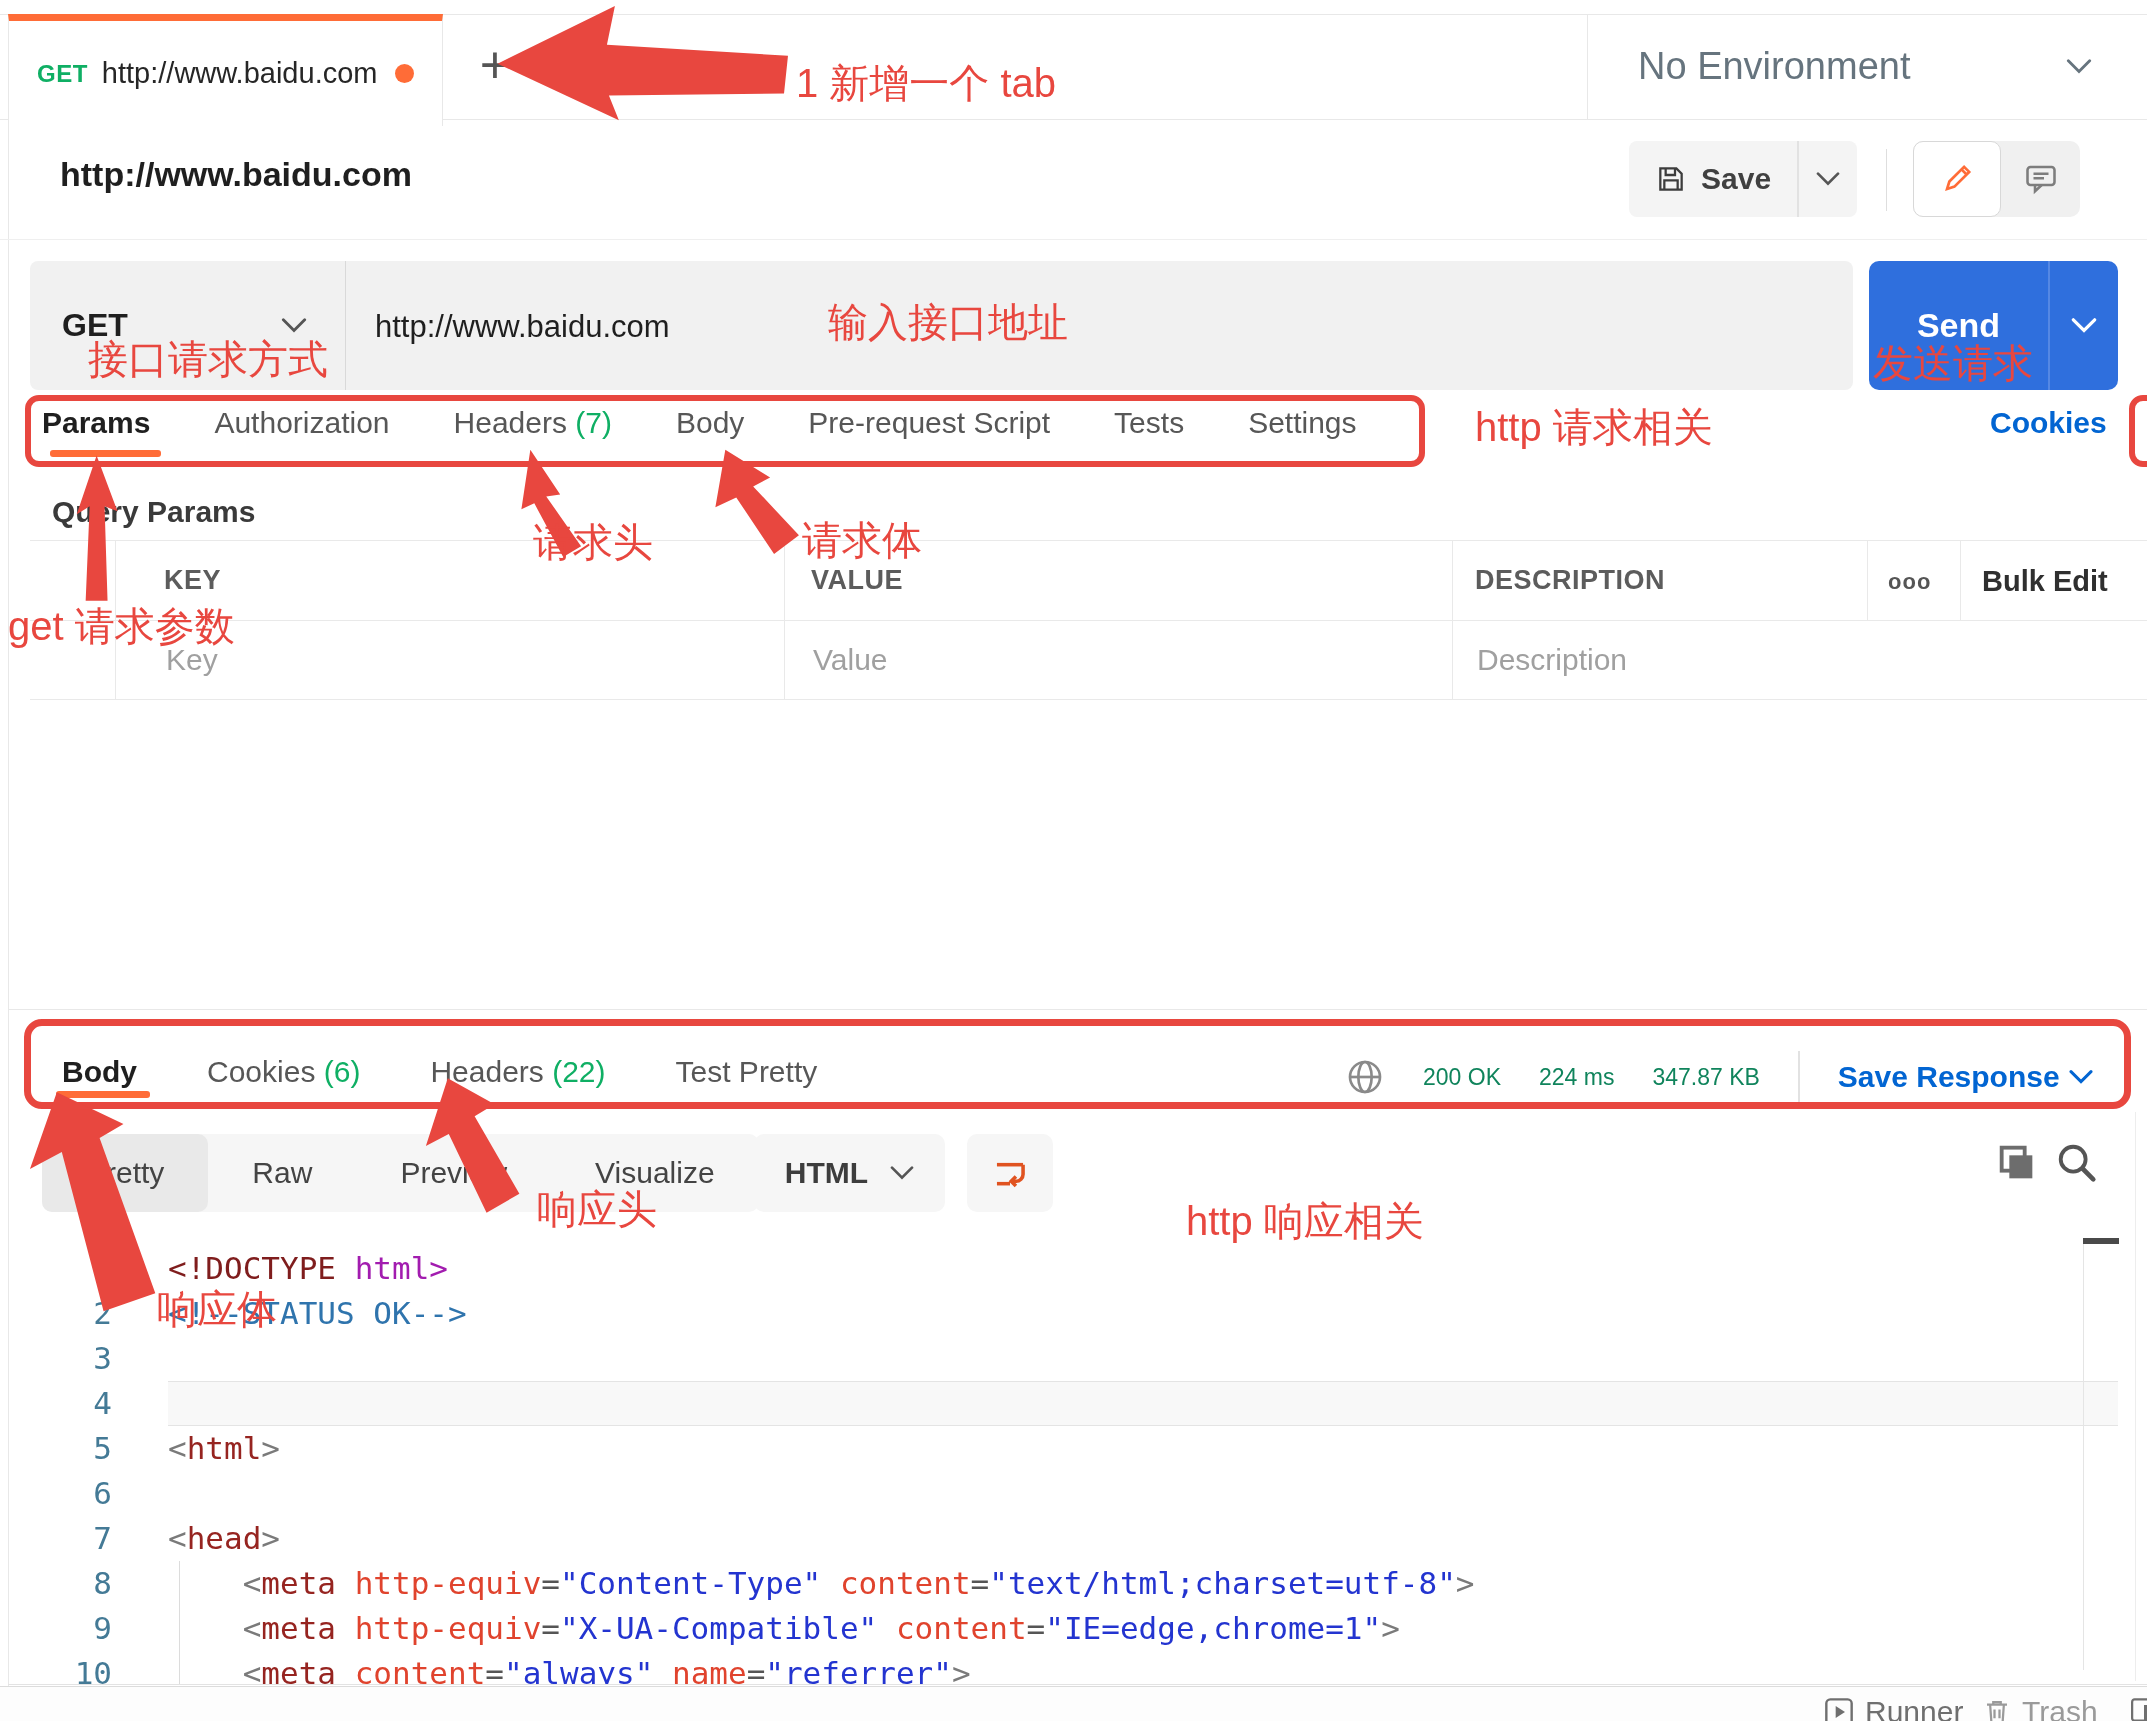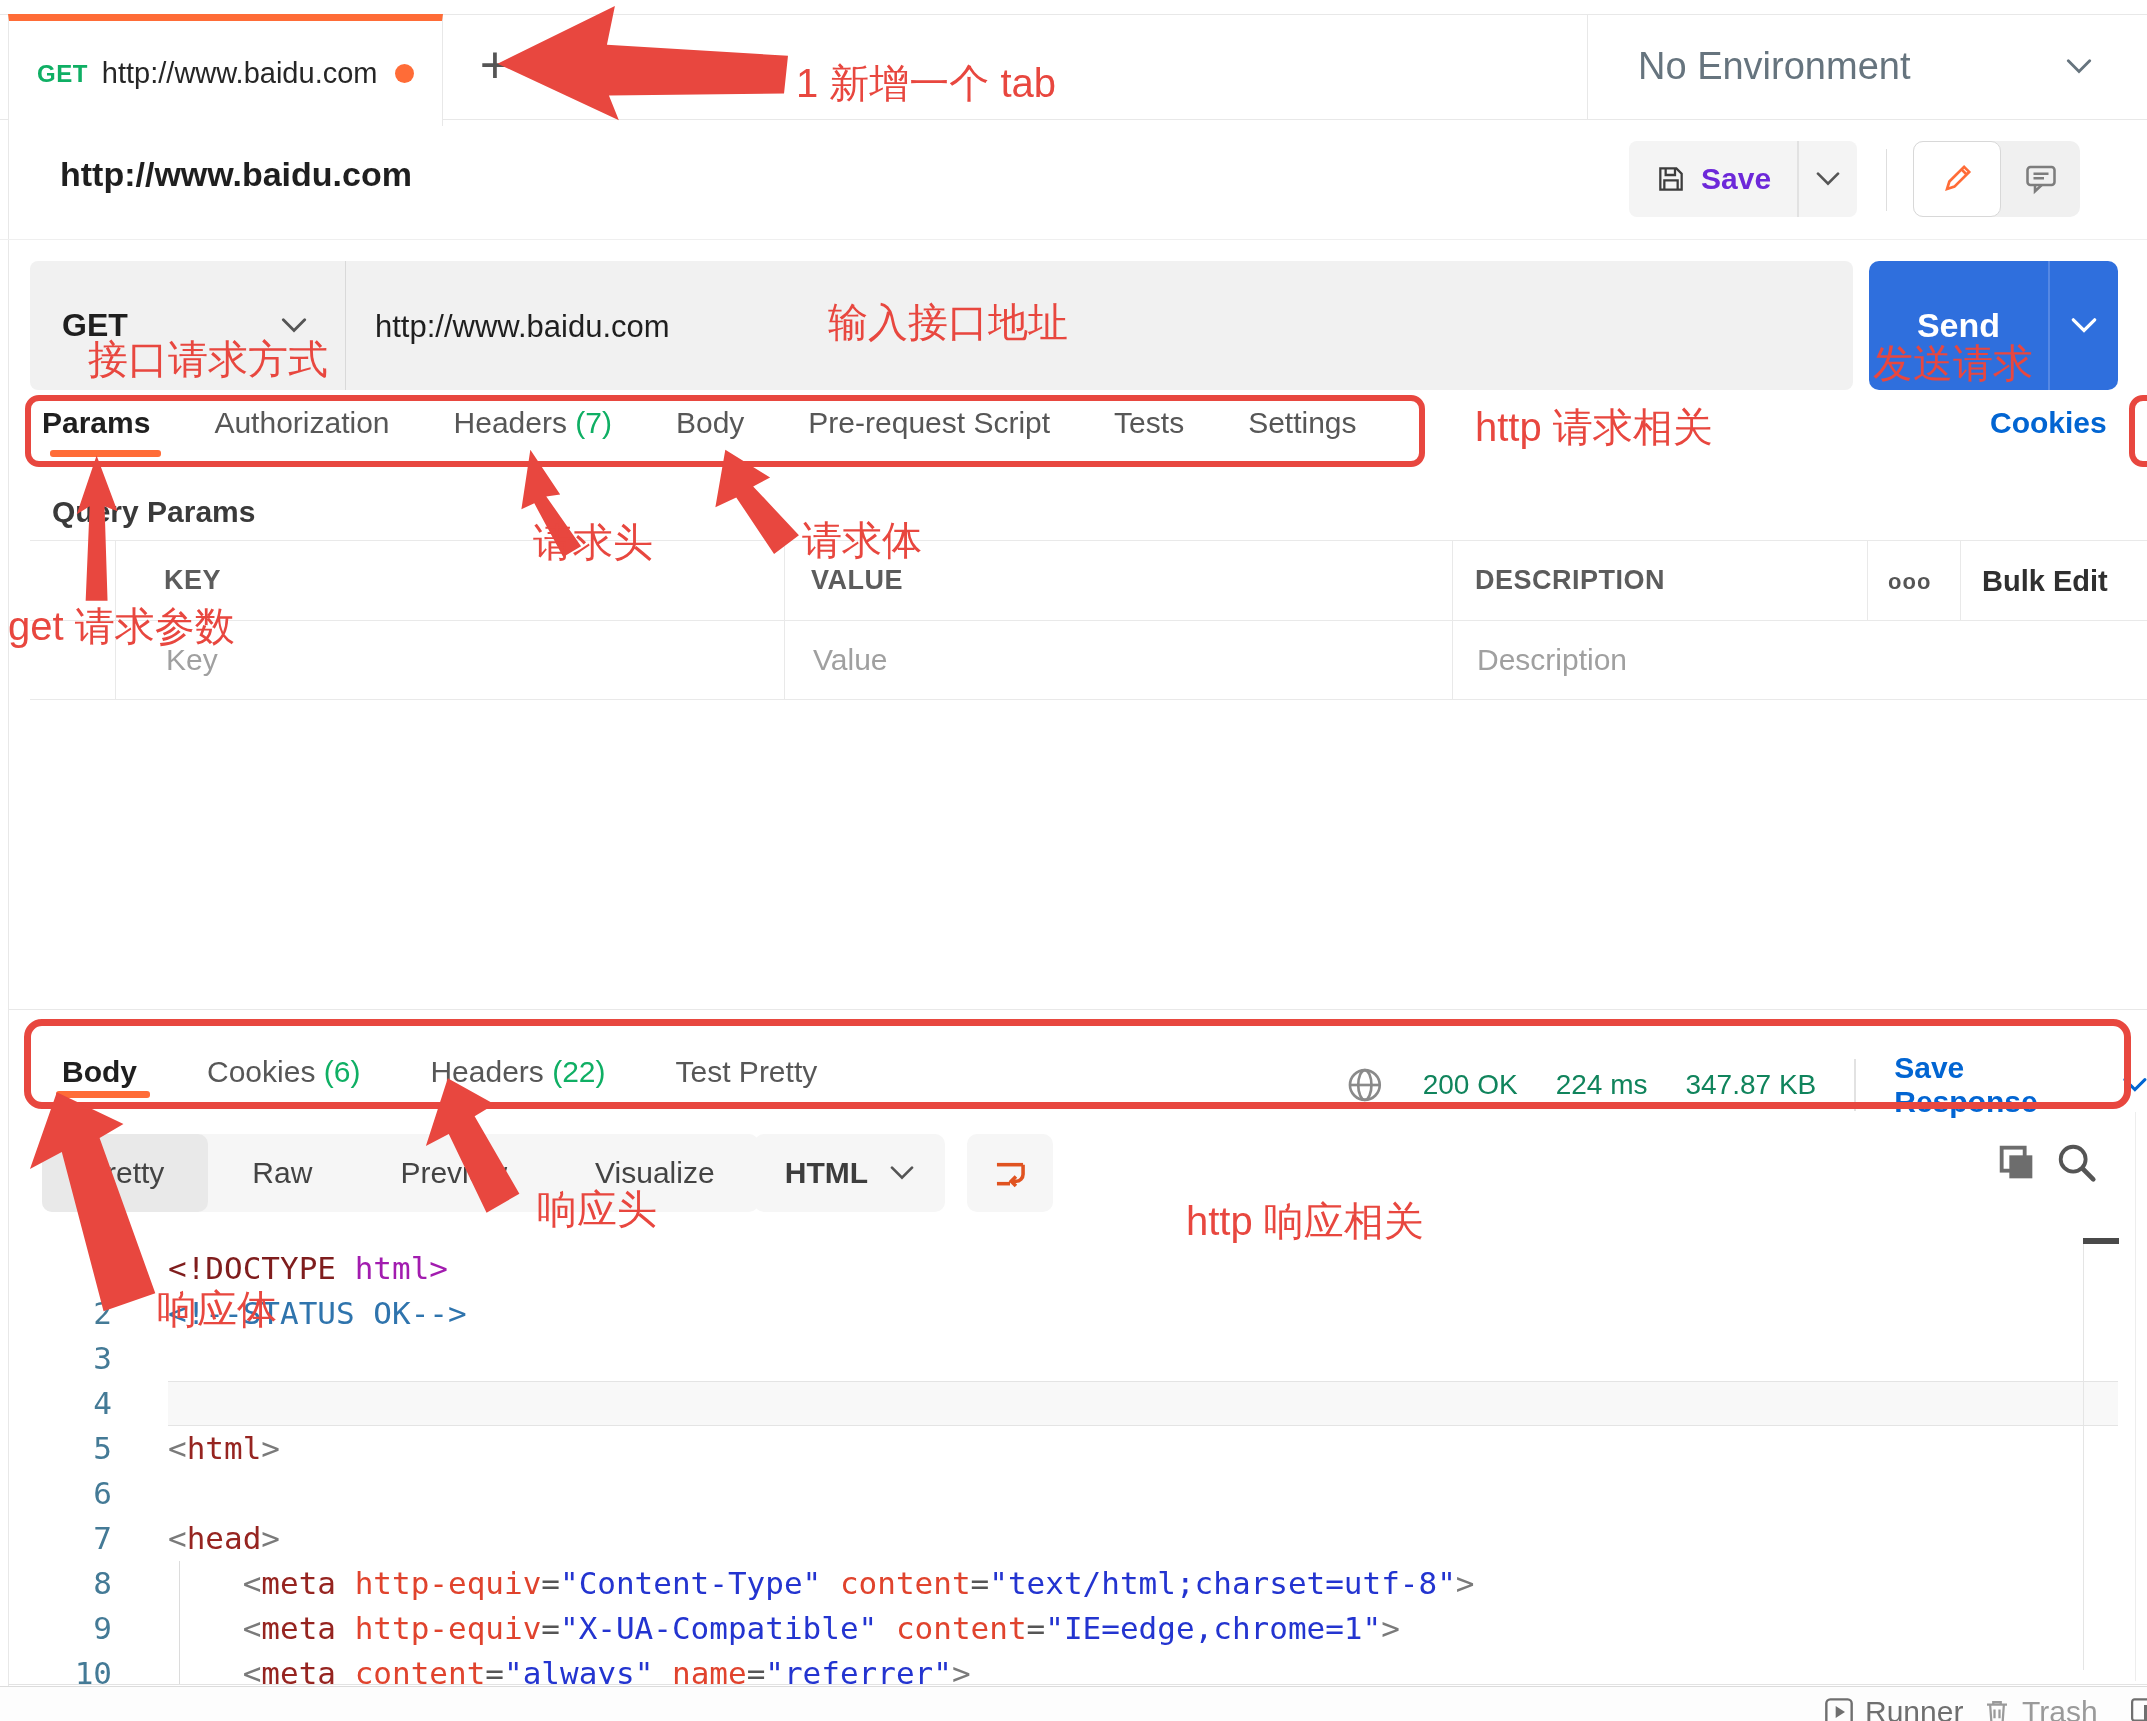--- a/index.html
+++ b/index.html
@@ -19,21 +19,21 @@
   .plus-btn{position:absolute;left:460px;top:30px;width:70px;height:70px;font-size:52px;color:#555;
     display:flex;align-items:center;justify-content:center;font-weight:300;}
   .env-box{position:absolute;left:1587px;top:14px;width:560px;height:105px;border-left:1px solid #e8e8e8;
     display:flex;align-items:center;justify-content:space-between;padding:0 55px 0 50px;box-sizing:border-box;}
   .env-text{font-size:38px;color:#66747e;}
 
   
   .req-title{position:absolute;left:60px;top:155px;font-size:34px;font-weight:700;color:#1f1f1f;}
   .save-group{position:absolute;left:1629px;top:141px;height:76px;display:flex;}
   .save-main{background:#f4f4f4;border-radius:8px 0 0 8px;display:flex;align-items:center;gap:14px;
-    padding:0 26px;font-size:30px;font-weight:600;color:#6d28d9;}
+    padding:0 26px;font-size:30px;font-weight:600;color:#404040;}
   .save-caret{background:#f4f4f4;border-radius:0 8px 8px 0;border-left:2px solid #e2e2e2;width:58px;
     display:flex;align-items:center;justify-content:center;}
   .edit-group{position:absolute;left:1913px;top:141px;width:167px;height:76px;background:#f0f0f0;border-radius:10px;display:flex;}
   .edit-pencil{width:88px;height:76px;background:#fff;border:1px solid #d8d8d8;border-radius:10px;
     box-sizing:border-box;display:flex;align-items:center;justify-content:center;}
   .edit-comment{flex:1;display:flex;align-items:center;justify-content:center;}
 
   
   .url-bar{position:absolute;left:30px;top:261px;width:1823px;height:129px;background:#f1f1f1;border-radius:8px;}
   .method-sel{position:absolute;left:0;top:0;width:316px;height:129px;display:flex;align-items:center;
@@ -60,21 +60,21 @@
   .tbl-head{font-size:27px;font-weight:600;color:#5c5c5c;letter-spacing:0.5px;}
   .tbl-input{border:none;outline:none;background:transparent;font-size:30px;color:#333;width:90%;
     font-family:"Liberation Sans",sans-serif;}
   .tbl-input::placeholder{color:#a0a0a0;}
   .more-dots{font-size:22px;font-weight:700;color:#555;letter-spacing:1px;}
   .bulk-edit{font-size:29px;font-weight:700;color:#2f2f2f;}
 
   
   .resp-tabs{position:absolute;left:62px;top:1055px;display:flex;gap:70px;font-size:30px;color:#575757;}
   .resp-status{position:absolute;left:1345px;top:1051px;display:flex;align-items:center;gap:38px;}
-  .status-green{font-size:28px;color:#10845c;white-space:nowrap;}
+  .status-green{font-size:23px;color:#10845c;white-space:nowrap;}
   .save-resp{font-size:30px;font-weight:700;color:#0265d2;display:flex;align-items:center;gap:9px;}
   .status-div{width:2px;height:52px;background:#e2e2e2;}
 
   .view-seg{position:absolute;left:42px;top:1134px;height:78px;background:#f6f6f6;border-radius:10px;
     display:flex;align-items:center;font-size:30px;color:#444;}
   .view-seg .seg{padding:0 44px;height:78px;display:flex;align-items:center;border-radius:10px;}
   .seg-active{background:#e9e9e9;}
   .fmt-sel{position:absolute;left:754px;top:1134px;width:191px;height:78px;background:#f6f6f6;border-radius:10px;
     display:flex;align-items:center;justify-content:center;gap:22px;font-size:30px;font-weight:600;color:#3d3d3d;}
   .wrap-btn{position:absolute;left:967px;top:1134px;width:86px;height:78px;background:#f6f6f6;border-radius:10px;

